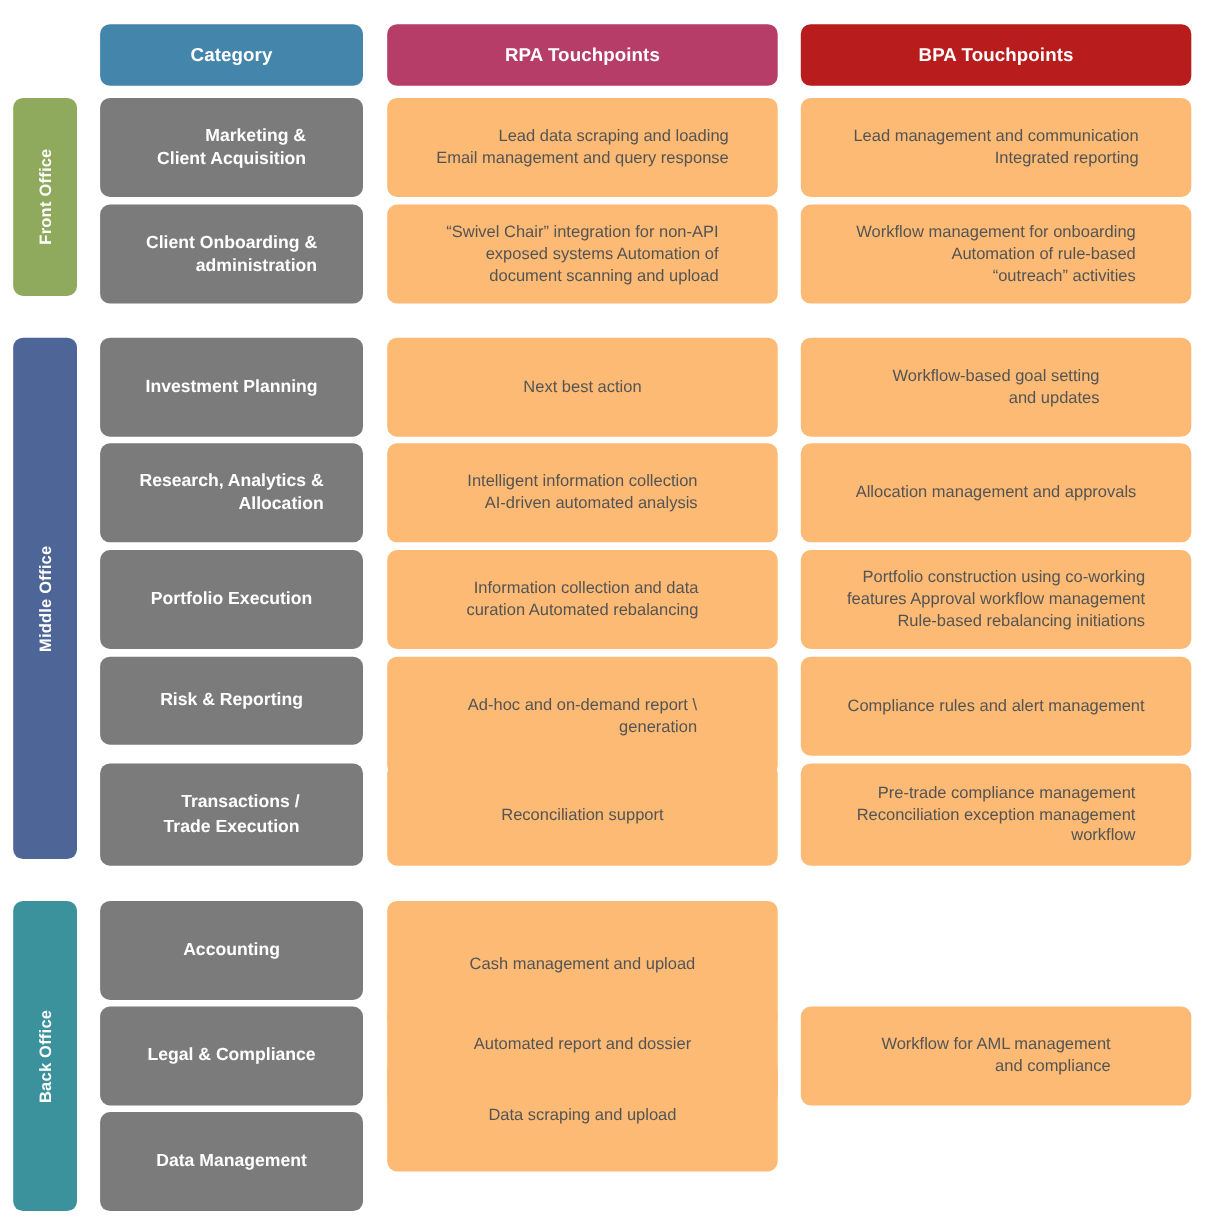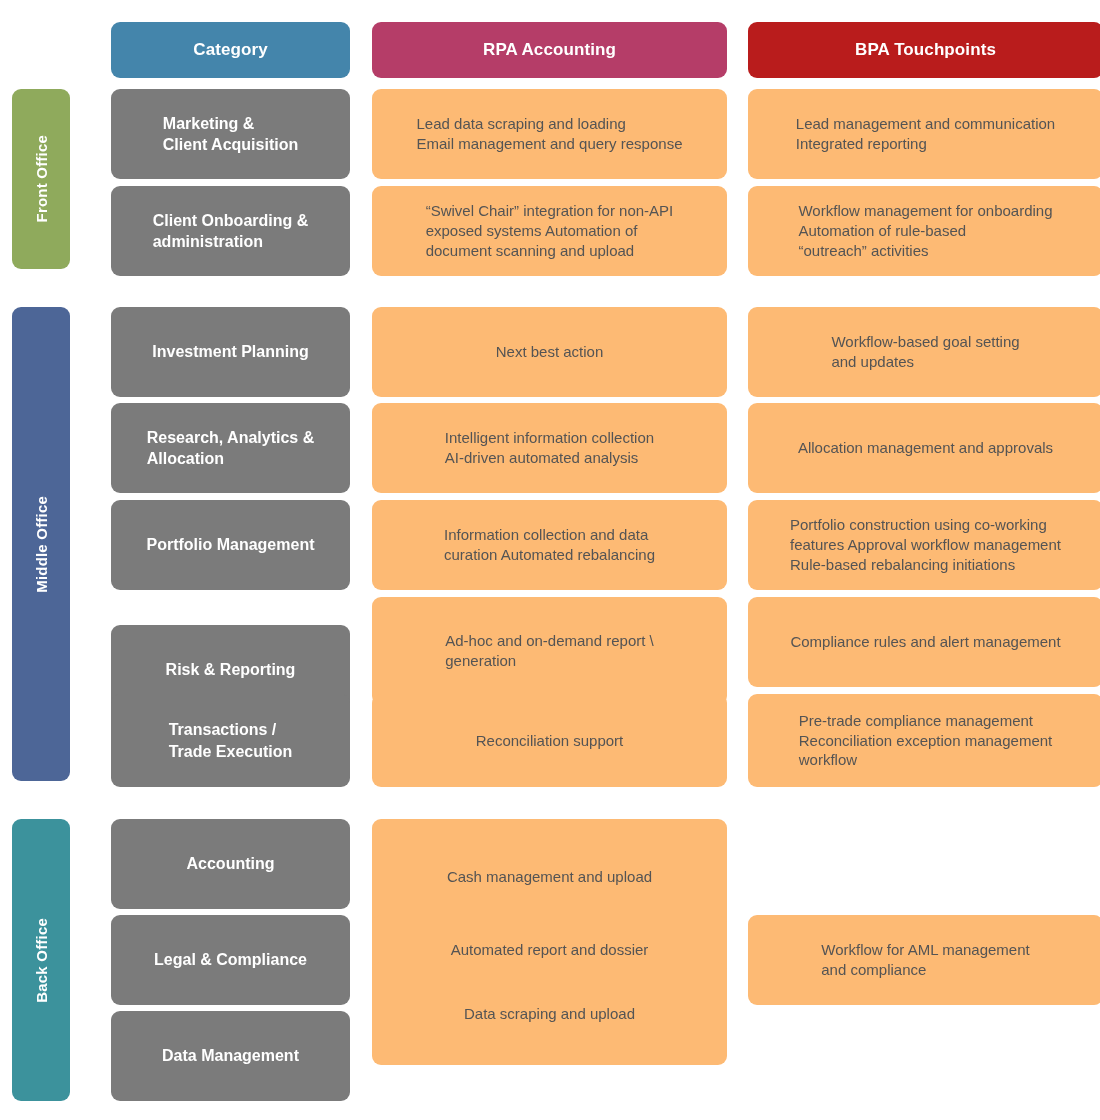--- a/index.html
+++ b/index.html
@@ -22,23 +22,22 @@
   }
 
   
   .box {
     position: absolute;
     box-sizing: border-box;
     border-radius: 9px;
     display: flex;
     align-items: center;
     justify-content: center;
-    text-align: left;
+    text-align: right;
     line-height: 1.33;
-    margin-left: 20px;
   }
 
   
   .col-header {
     height: 56px;
     color: #ffffff;
     font-size: 17px;
     font-weight: bold;
     letter-spacing: .1px;
   }
@@ -96,21 +95,21 @@
 </style>
 </head>
 <body>
 
 <div id="diagram">
 
   <div class="box col-header category" style="left:91px; top:22px; width:239px;">
     <span class="cell-text">Category</span>
   </div>
   <div class="box col-header rpa" style="left:352px; top:22px; width:355px;">
-    <span class="cell-text">RPA Accounting</span>
+    <span class="cell-text">RPA Touchpoints</span>
   </div>
   <div class="box col-header bpa" style="left:728px; top:22px; width:355px;">
     <span class="cell-text">BPA Touchpoints</span>
   </div>
 
   <div class="office-label office-front" style="top:89px; height:180px;">
     <span>Front Office</span>
   </div>
   <div class="office-label office-middle" style="top:307px; height:474px;">
     <span>Middle Office</span>
@@ -150,29 +149,29 @@
       <div class="box cat-cell" style="top: 403px; height: 90px;">
         <span class="cell-text">Research, Analytics &amp;<br>Allocation</span>
       </div>
       <div class="box tp-cell tp-rpa" style="top: 403px; height: 90px;">
         <span class="cell-text">Intelligent information collection<br>AI-driven automated analysis</span>
       </div>
       <div class="box tp-cell tp-bpa" style="top: 403px; height: 90px;">
         <span class="cell-text">Allocation management and approvals</span>
       </div>
       <div class="box cat-cell" style="top: 500px; height: 90px;">
-        <span class="cell-text">Portfolio Management</span>
+        <span class="cell-text">Portfolio Execution</span>
       </div>
       <div class="box tp-cell tp-rpa" style="top: 500px; height: 90px;">
         <span class="cell-text">Information collection and data<br>curation Automated rebalancing</span>
       </div>
       <div class="box tp-cell tp-bpa" style="top: 500px; height: 90px;">
         <span class="cell-text">Portfolio construction using co-working<br>features Approval workflow management<br>Rule-based rebalancing initiations</span>
       </div>
-      <div class="box cat-cell" style="top: 625px; height: 90px;">
+      <div class="box cat-cell" style="top: 597px; height: 80px;">
         <span class="cell-text">Risk &amp; Reporting</span>
       </div>
       <div class="box tp-cell tp-rpa" style="top: 597px; height: 108px;">
         <span class="cell-text">Ad-hoc and on-demand report \<br>generation</span>
       </div>
       <div class="box tp-cell tp-bpa" style="top: 597px; height: 90px;">
         <span class="cell-text">Compliance rules and alert management</span>
       </div>
       <div class="box cat-cell" style="top: 694px; height: 93px;">
         <span class="cell-text">Transactions /<br>Trade Execution</span>

